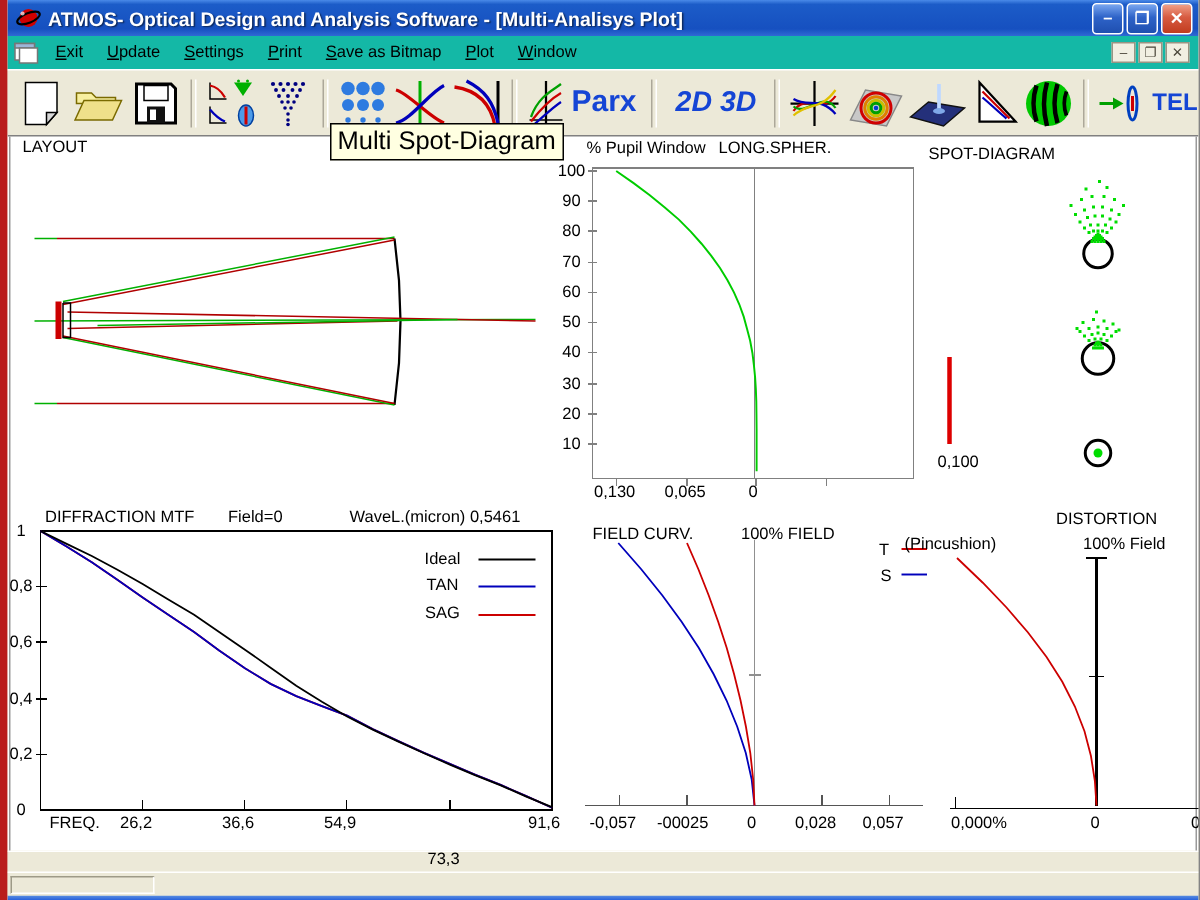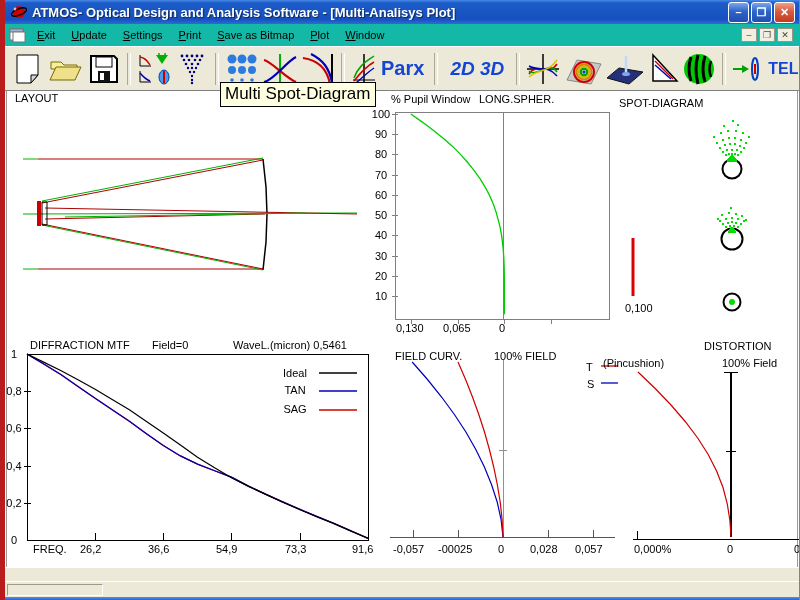--- a/index.html
+++ b/index.html
@@ -451,21 +451,21 @@
     <span class="lbl rgt" style="left:0px;top:257px;width:18px">1</span>
     <span class="lbl rgt" style="left:0px;top:294px;width:18px">0,8</span>
     <span class="lbl rgt" style="left:0px;top:331px;width:18px">0,6</span>
     <span class="lbl rgt" style="left:0px;top:369px;width:18px">0,4</span>
     <span class="lbl rgt" style="left:0px;top:406px;width:18px">0,2</span>
     <span class="lbl rgt" style="left:0px;top:443px;width:18px">0</span>
     <span class="lbl" style="left:28px;top:452px">FREQ.</span>
     <span class="lbl ctr" style="left:75px;top:452px;width:30px">26,2</span>
     <span class="lbl ctr" style="left:143px;top:452px;width:30px">36,6</span>
     <span class="lbl ctr" style="left:211px;top:452px;width:30px">54,9</span>
-    <span class="lbl ctr" style="left:280px;top:452px;width:30px">73,3</span>
+    <span class="lbl ctr" style="left:280px;top:476px;width:30px">73,3</span>
     <span class="lbl ctr" style="left:347px;top:452px;width:30px">91,6</span>
     <span class="lbl rgt" style="left:270px;top:276px;width:40px">Ideal</span>
     <span class="lbl rgt" style="left:270px;top:293px;width:40px">TAN</span>
     <span class="lbl rgt" style="left:270px;top:312px;width:40px">SAG</span>
 
     <span class="lbl" style="left:390px;top:259px">FIELD CURV.</span>
     <span class="lbl" style="left:489px;top:259px">100% FIELD</span>
     <span class="lbl ctr" style="left:388px;top:452px;width:40px">-0,057</span>
     <span class="lbl ctr" style="left:433px;top:452px;width:40px">-00025</span>
     <span class="lbl ctr" style="left:493px;top:452px;width:10px">0</span>

